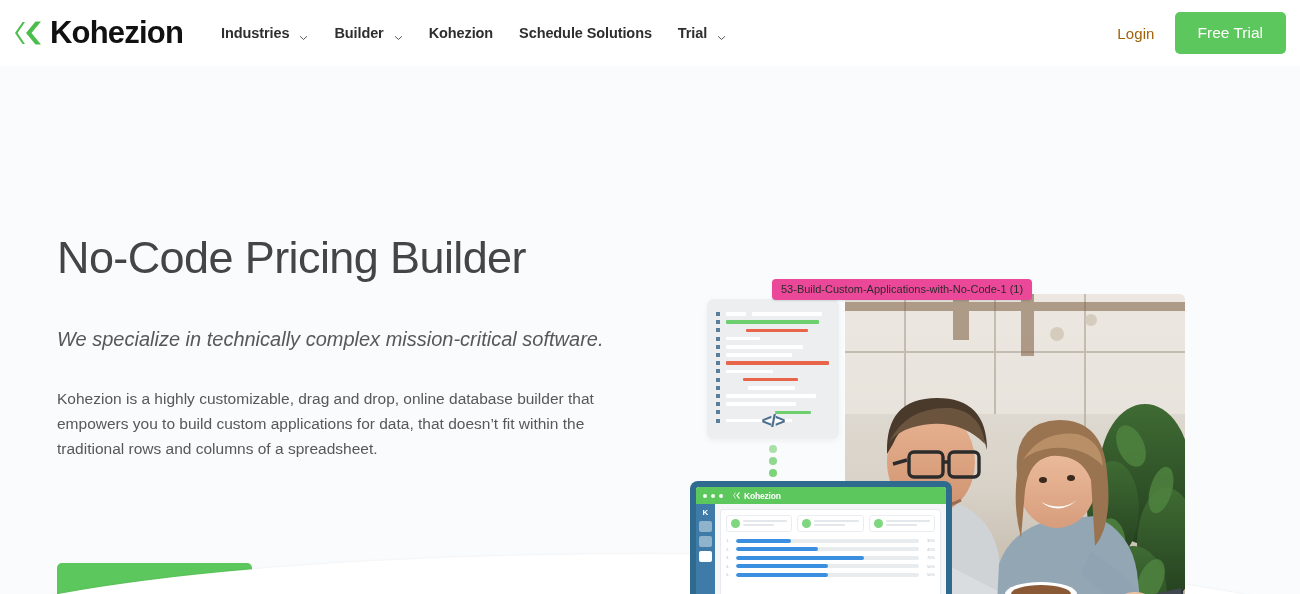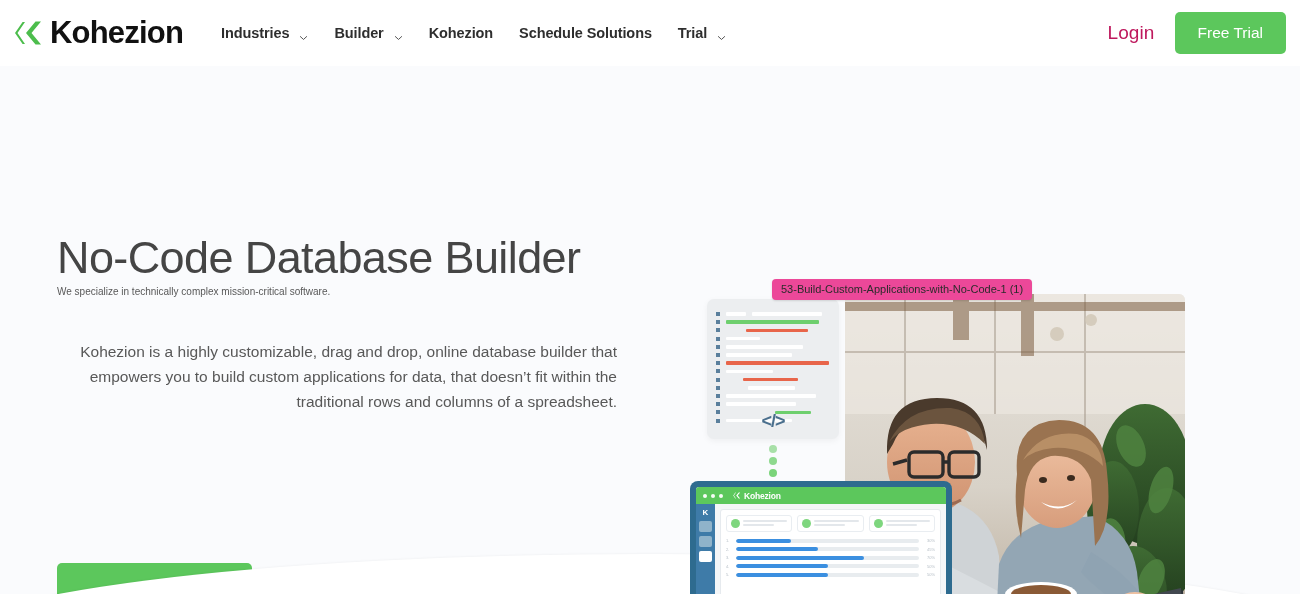--- a/index.html
+++ b/index.html
@@ -80,22 +80,22 @@
   }
 
   #nav-right {
     margin-left: auto;
     display: flex;
     align-items: center;
     gap: 20px;
     margin-right: 14px;
   }
   #login-link {
-    font-size: 19px;
-    color: #be185d;
+    font-size: 15px;
+    color: #a16207;
     cursor: pointer;
     letter-spacing: 0.1px;
   }
   #nav-trial-btn {
     background: #5cc75c;
     color: #ffffff;
     font-size: 15.5px;
     padding: 12px 23px;
     border: none;
     border-radius: 5px;
@@ -124,31 +124,32 @@
   #hero-title {
     font-size: 45px;
     font-weight: normal;
     color: #454545;
     letter-spacing: -0.6px;
     line-height: 1.15;
     white-space: nowrap;
   }
 
   #hero-p1 {
-    font-size: 10px;
+    margin-top: 40px;
+    font-size: 20px;
     color: #585858;
     line-height: 1.5;
+    font-style: italic;
   }
   #hero-p2 {
-    margin-top: 40px;
+    margin-top: 32px;
     font-size: 15.5px;
     color: #585858;
     line-height: 1.62;
     width: 560px;
-    text-align: right;
   }
 
   #cta-row {
     position: absolute;
     left: 57px;
     top: 497px;
     display: flex;
     align-items: center;
   }
   #hero-trial-btn {
@@ -465,21 +466,21 @@
     <div id="nav-right">
       <span id="login-link">Login</span>
       <button id="nav-trial-btn">Free Trial</button>
     </div>
 
   </div>
 
   <div id="hero">
 
     <div id="hero-text">
-      <h1 id="hero-title">No-Code Database Builder</h1>
+      <h1 id="hero-title">No-Code Pricing Builder</h1>
       <p id="hero-p1">We specialize in technically complex mission-critical software.</p>
       <p id="hero-p2">Kohezion is a highly customizable, drag and drop, online database builder that empowers you to build custom applications for data, that doesn’t fit within the traditional rows and columns of a spreadsheet.</p>
     </div>
 
     <div id="cta-row">
       <button id="hero-trial-btn">Free Trial</button>
       <span id="schedule-demo">Schedule Demo</span>
     </div>
 
     <div id="illustration">

